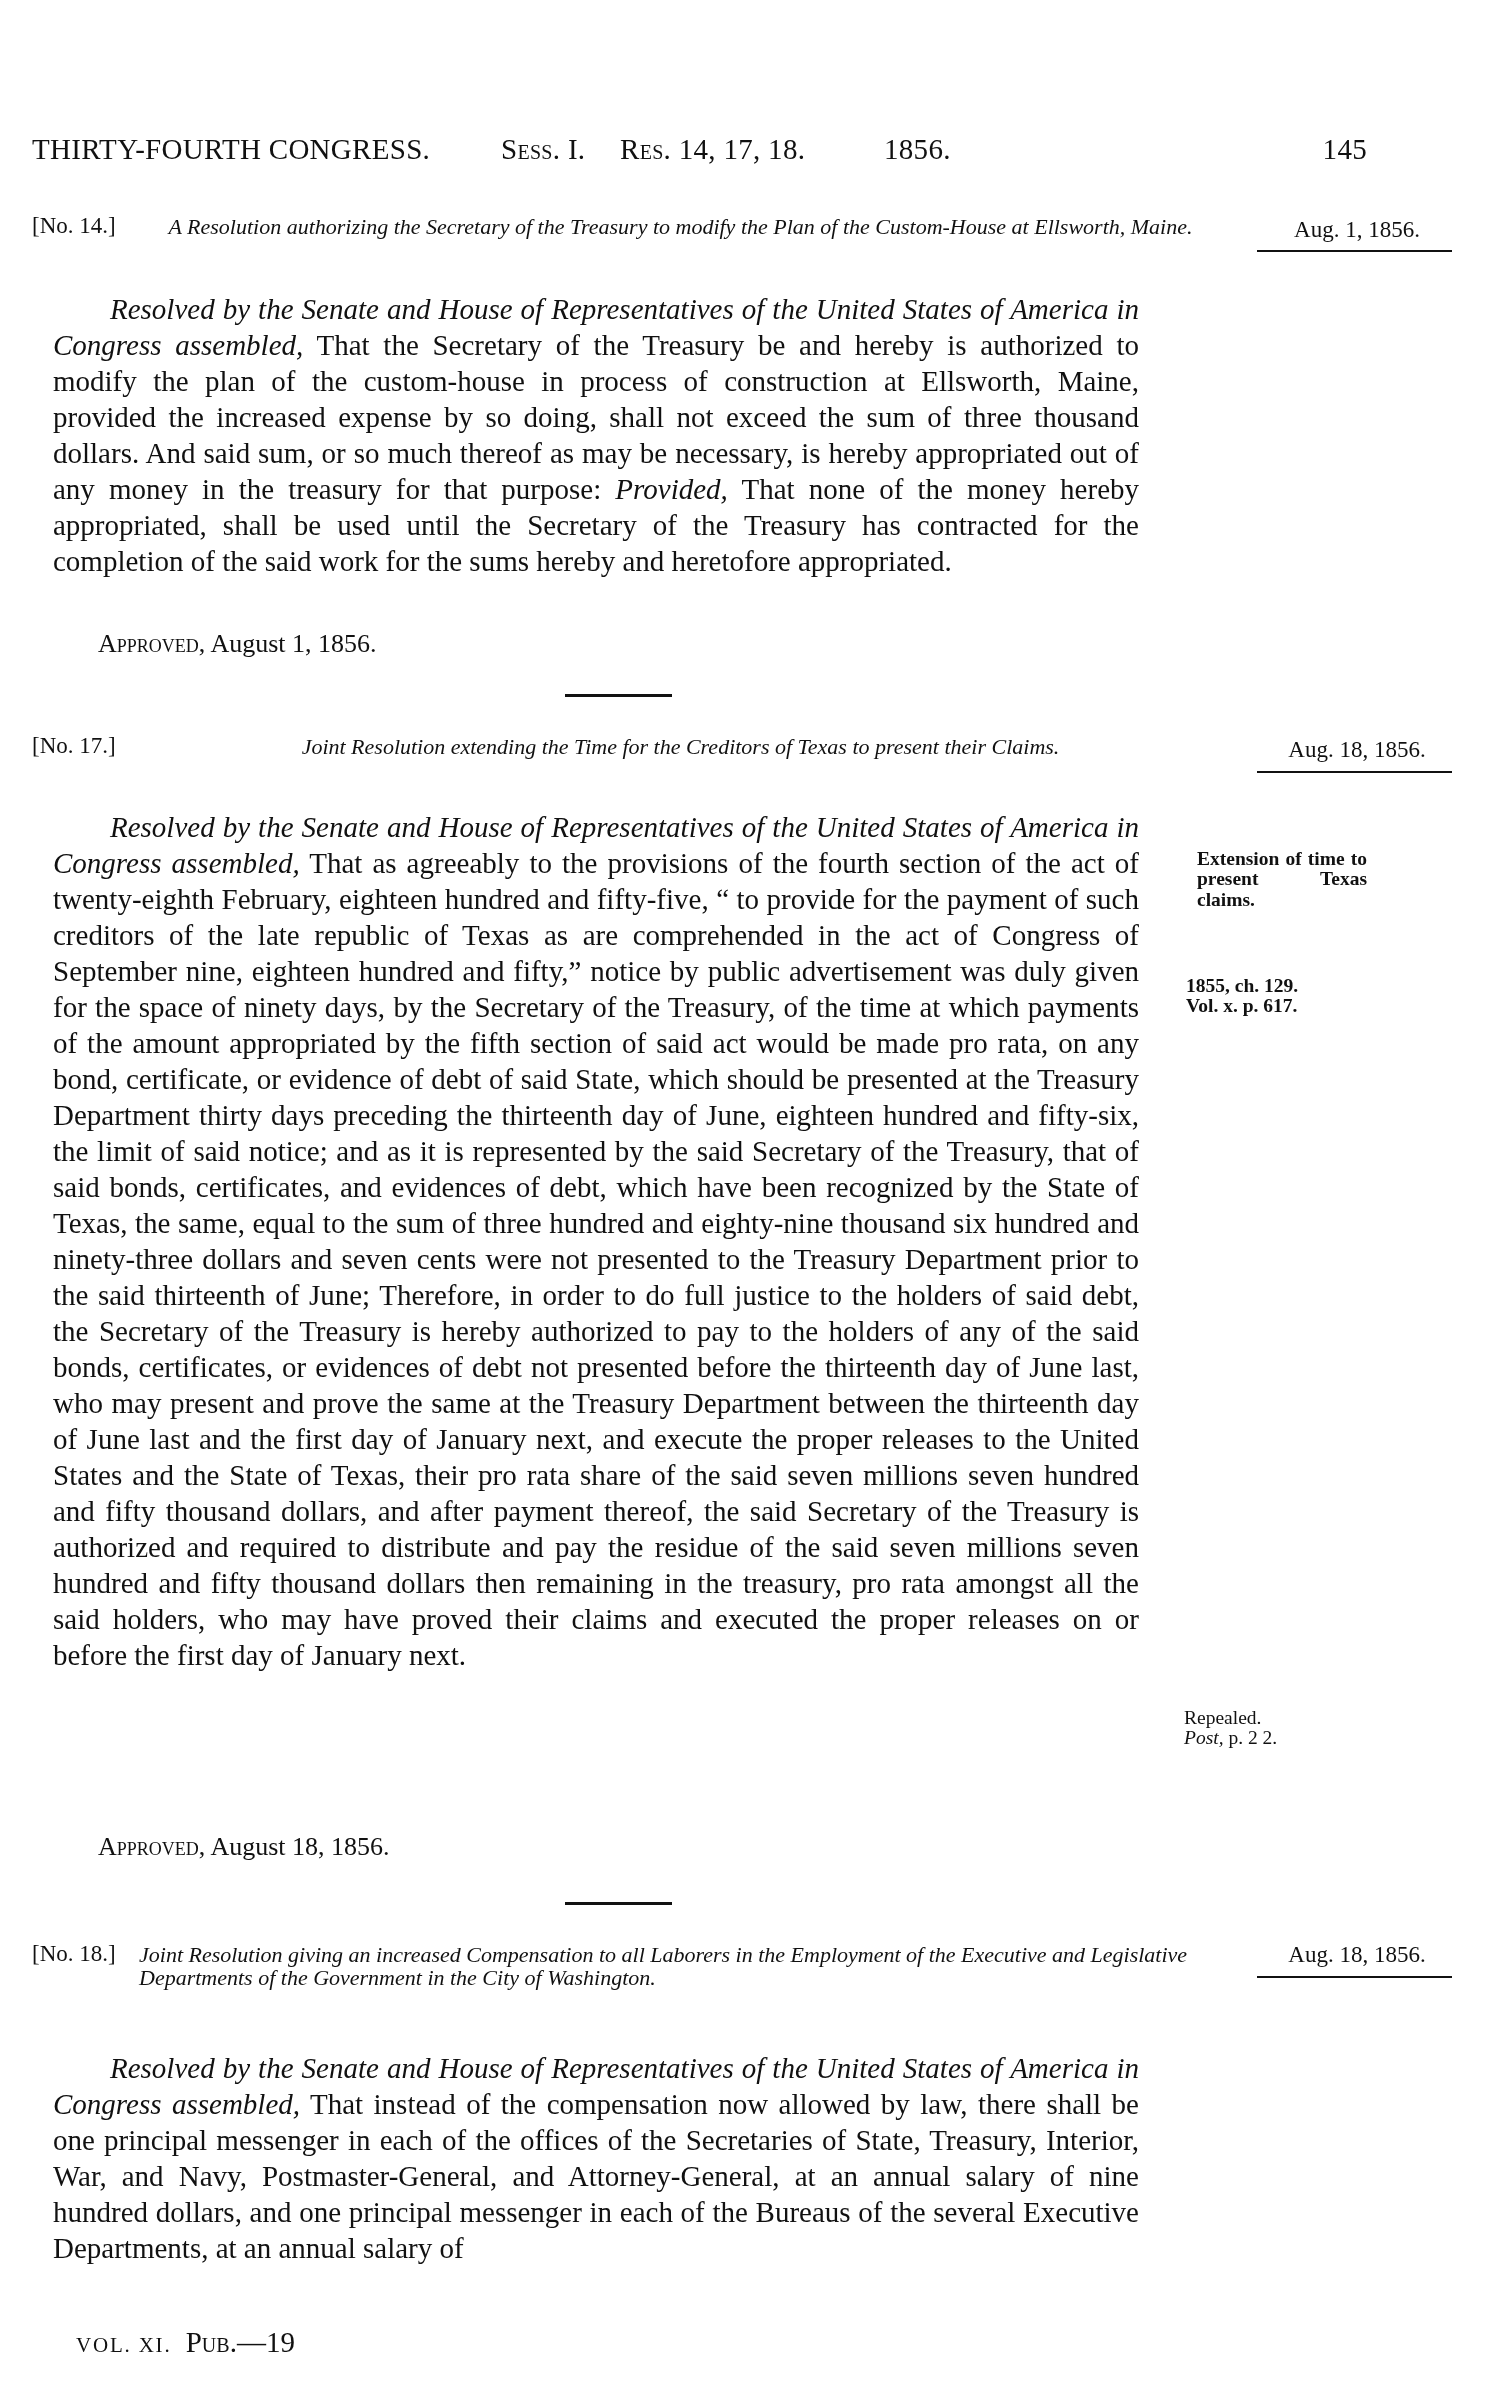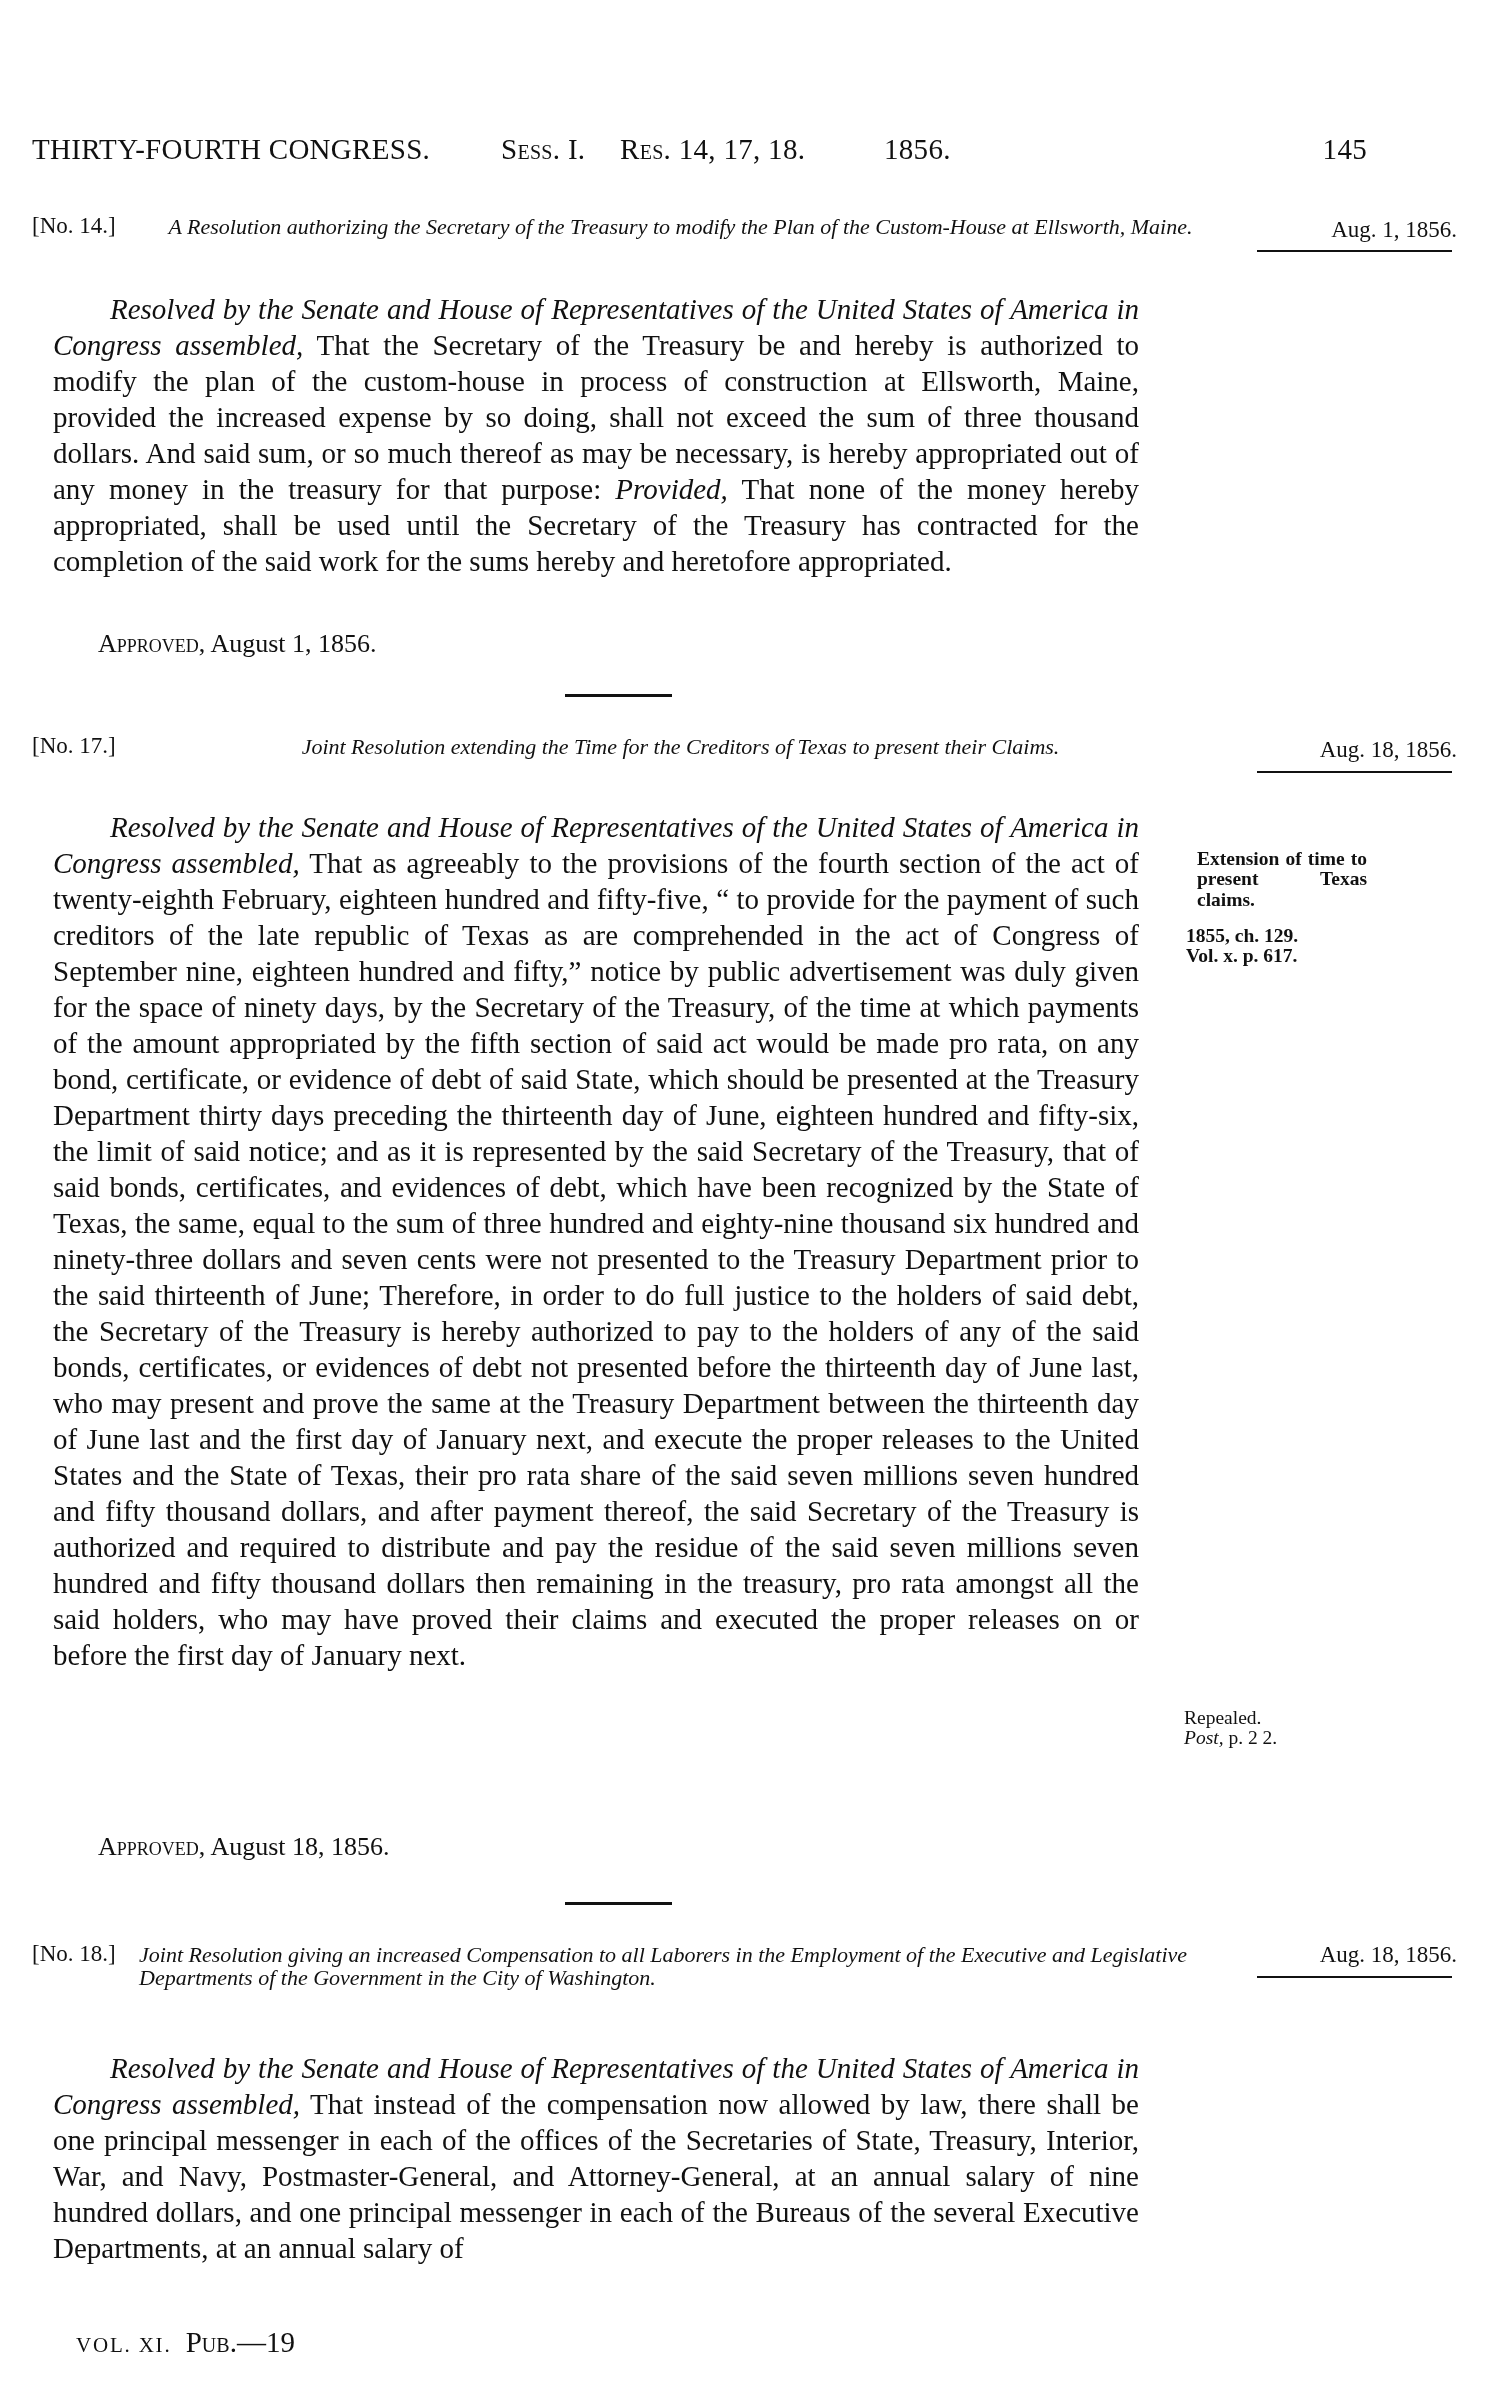--- a/index.html
+++ b/index.html
@@ -21,21 +21,21 @@
   .running-head .rh-page { position: absolute; right: 0; top: 0; }
 
   .title-block { position: absolute; left: 32px; width: 1234px; }
   .title-num { position: absolute; left: 0; top: 0; font-size: 23px; }
   .title-text {
     position: absolute; left: 107px; width: 1083px;
     font-style: italic; font-size: 22px; line-height: 23px; text-align: center;
   }
   .title-date {
     position: absolute; left: 1257px; width: 200px;
-    font-size: 23px; text-align: right;
+    font-size: 23px; text-align: center;
   }
   .title-date-rule {
     position: absolute; left: 1257px; width: 195px; height: 1.8px; background: #111;
   }
 
   .body-text {
     position: absolute; left: 41px; width: 1110px;
     font-size: 29px; line-height: 36px; text-align: justify;
     text-align-last: left;
   }
@@ -102,21 +102,21 @@
       <span class="italic">Resolved by the Senate and House of Representatives of the United States of America in Congress assembled,</span><span> That as agreeably to the provisions of the fourth section of the act of twenty-eighth February, eighteen hundred and fifty-five, “ to provide for the payment of such creditors of the late republic of Texas as are comprehended in the act of Congress of September nine, eighteen hundred and fifty,” notice by public advertisement was duly given for the space of ninety days, by the Secretary of the Treasury, of the time at which payments of the amount appropriated by the fifth section of said act would be made pro rata, on any bond, certificate, or evidence of debt of said State, which should be presented at the Treasury Department thirty days preceding the thirteenth day of June, eighteen hundred and fifty-six, the limit of said notice; and as it is represented by the said Secretary of the Treasury, that of said bonds, certificates, and evidences of debt, which have been recognized by the State of Texas, the same, equal to the sum of three hundred and eighty-nine thousand six hundred and ninety-three dollars and seven cents were not presented to the Treasury Department prior to the said thirteenth of June; Therefore, in order to do full justice to the holders of said debt, the Secretary of the Treasury is hereby authorized to pay to the holders of any of the said bonds, certificates, or evidences of debt not presented before the thirteenth day of June last, who may present and prove the same at the Treasury Department between the thirteenth day of June last and the first day of January next, and execute the proper releases to the United States and the State of Texas, their pro rata share of the said seven millions seven hundred and fifty thousand dollars, and after payment thereof, the said Secretary of the Treasury is authorized and required to distribute and pay the residue of the said seven millions seven hundred and fifty thousand dollars then remaining in the treasury, pro rata amongst all the said holders, who may have proved their claims and executed the proper releases on or before the first day of January next.</span>
     </p>
   </div>
   <div class="approved" style="top:1832px">
     <span class="sc">Approved,</span>
     <span>August 18, 1856.</span>
   </div>
   <div class="margin-note" style="top:849px">
     <div class="indent">Extension of time to present Texas claims.</div>
   </div>
-  <div class="margin-note" style="top:926px">
+  <div class="margin-note" style="top:976px">
     <div style="padding-left:16px">1855, ch. 129.</div>
     <div style="padding-left:16px">Vol. x. p. 617.</div>
   </div>
   <div class="margin-note" style="top:1708px;font-weight:normal">
     <div style="padding-left:14px">Repealed.</div>
     <div style="padding-left:14px">
       <span class="it">Post,</span><span> p. 2 2.</span>
     </div>
   </div>
 

